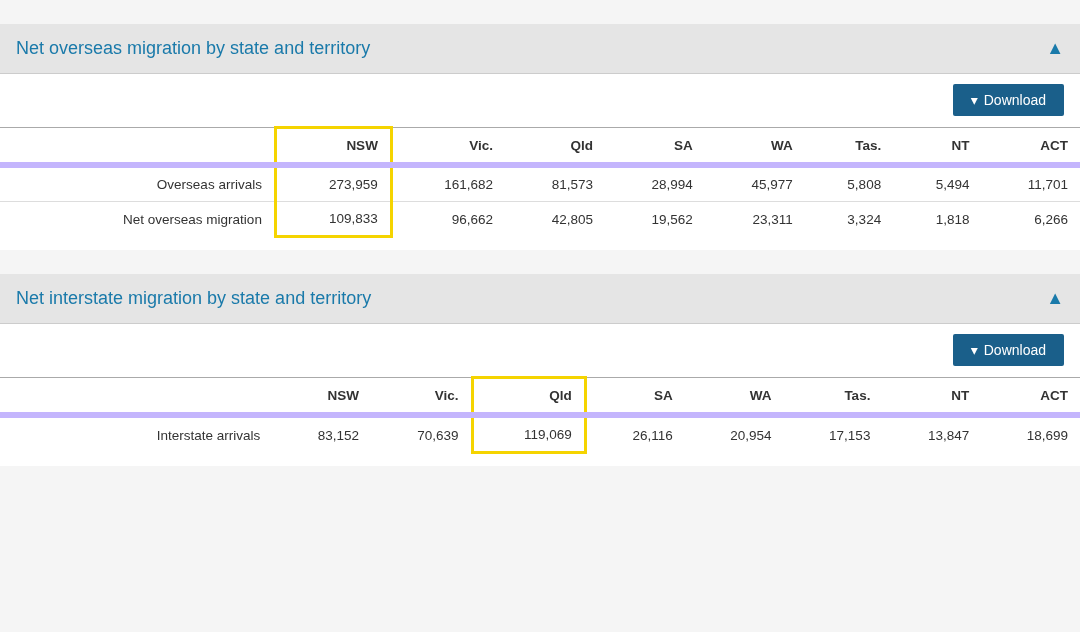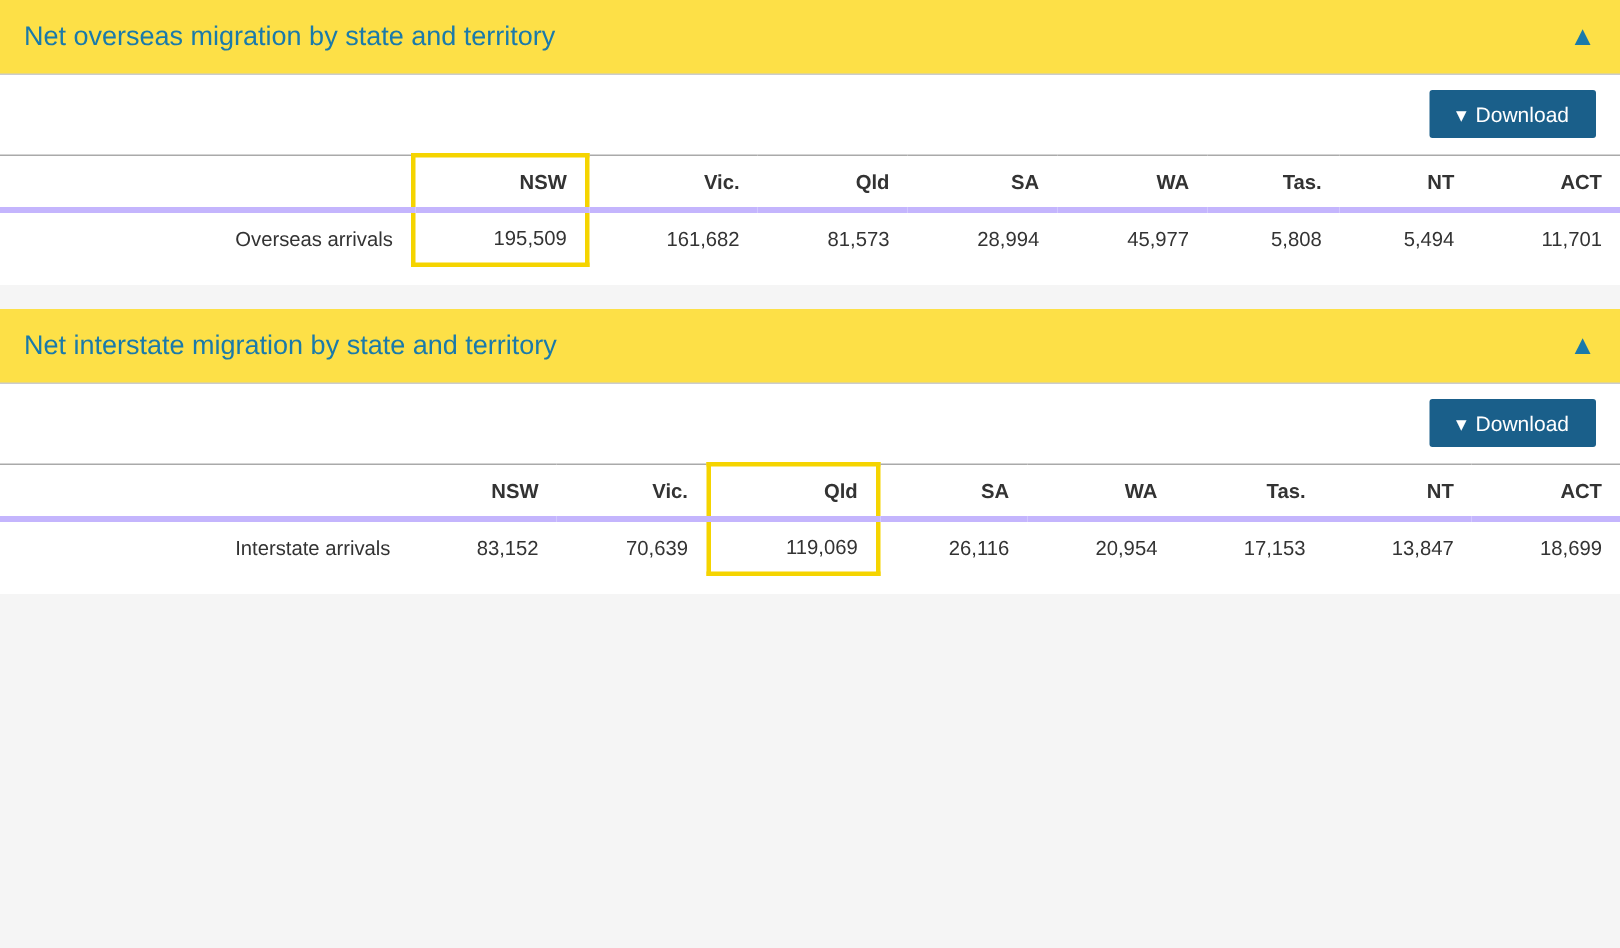--- a/index.html
+++ b/index.html
@@ -13,23 +13,24 @@
 
     .section {
       background: #fff;
       margin-bottom: 16px;
     }
 
     .section-header {
       display: flex;
       align-items: flex-end;
       justify-content: space-between;
-      background: #fde047;
+      background: #e5e5e5;
       padding: 14px 16px;
       border-bottom: 1px solid #ccc;
+      margin-top: 24px;
     }
 
     .section-title {
       color: #1a7aaa;
       font-size: 18px;
       font-weight: normal;
     }
 
     .collapse-icon {
       color: #1a7aaa;
@@ -65,21 +66,21 @@
 
     th, td {
       padding: 9px 12px;
       text-align: right;
       border-bottom: 1px solid #ddd;
     }
 
     th {
       font-weight: bold;
       color: #333;
-      border-bottom: 4px solid #c4b5fd;
+      border-bottom: 6px solid #c4b5fd;
       border-top: 1px solid #aaa;
     }
 
     td:first-child, th:first-child {
       text-align: right;
       min-width: 180px;
     }
 
     tr:last-child td {
       border-bottom: none;
@@ -142,28 +143,39 @@
           <th>SA</th>
           <th>WA</th>
           <th>Tas.</th>
           <th>NT</th>
           <th>ACT</th>
         </tr>
       </thead>
       <tbody id="overseas-tbody">
       <tr>
             <td>Overseas arrivals</td>
-            <td>195,509</td>
+            <td>273,959</td>
             <td>161,682</td>
             <td>81,573</td>
             <td>28,994</td>
             <td>45,977</td>
             <td>5,808</td>
             <td>5,494</td>
             <td>11,701</td>
+          </tr>
+          <tr>
+            <td>Net overseas migration</td>
+            <td>109,833</td>
+            <td>96,662</td>
+            <td>42,805</td>
+            <td>19,562</td>
+            <td>23,311</td>
+            <td>3,324</td>
+            <td>1,818</td>
+            <td>6,266</td>
           </tr>
         </tbody>
     </table>
   </div>
 </div>
 
 <div class="section">
   <div class="section-header">
     <span class="section-title">Net interstate migration by state and territory</span>
     <span class="collapse-icon">▲</span>

